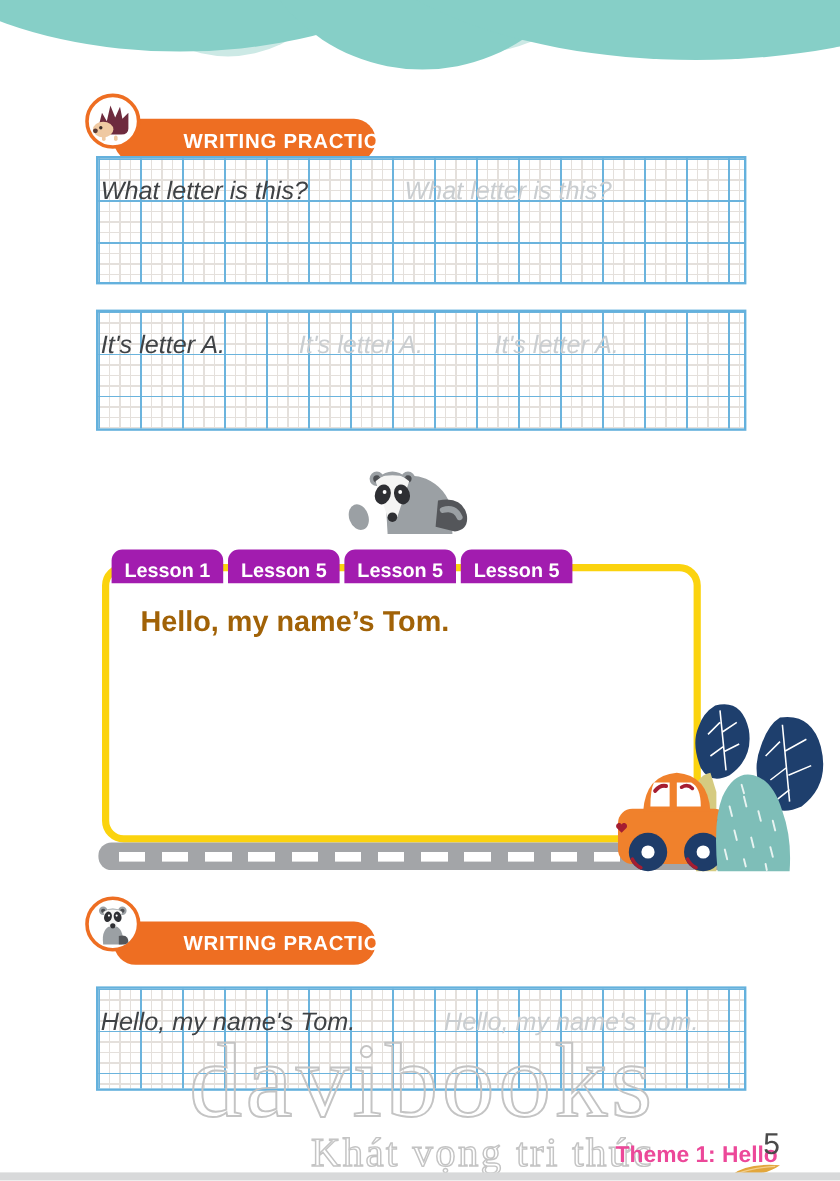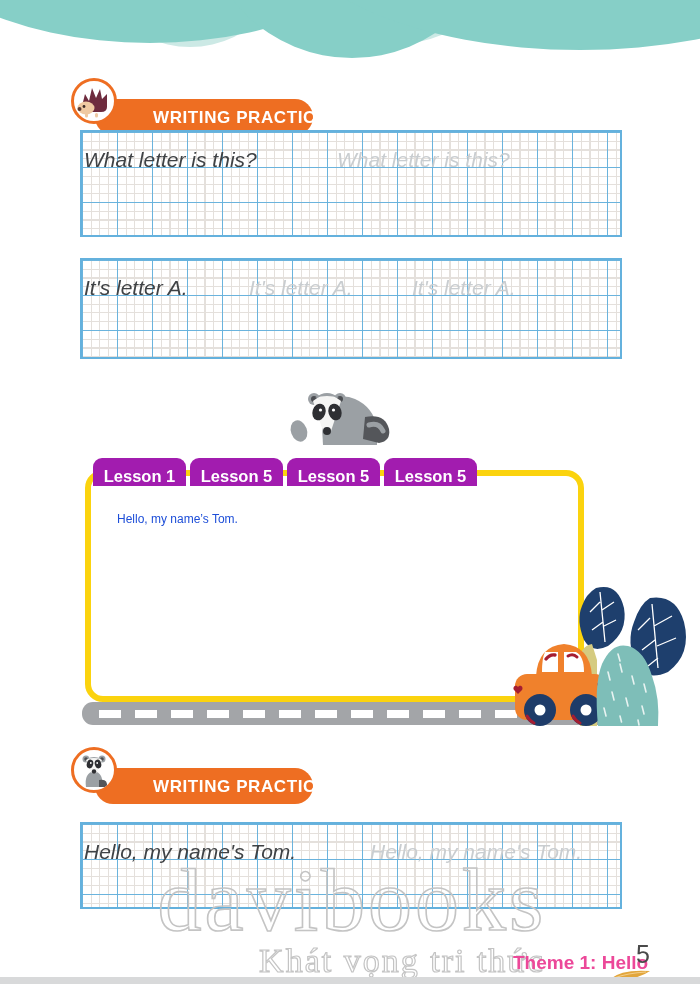--- a/index.html
+++ b/index.html
@@ -31,21 +31,21 @@
   .grid3{top:822px;height:87px;}
   .hw{position:absolute;top:15px;font-size:21px;line-height:26px;color:#3F4245;white-space:nowrap;font-style:italic;}
   .hw.traced{color:#C9CDD0;}
 
   
   .raccoon-peek{position:absolute;left:283px;top:379px;}
 
   
   .dialog{position:absolute;left:85px;top:470px;width:499px;height:232px;box-sizing:border-box;
         background:#fff;border:6px solid #FBD30E;border-radius:18px;padding:32px 16px 0 26px;}
-  .dialog p{margin:0 0 19px 0;font-size:12px;line-height:22px;font-weight:normal;color:#1d4ed8;}
+  .dialog p{margin:0 0 19px 0;font-size:24px;line-height:22px;font-weight:bold;color:#a16207;}
 
   
   .tabs{position:absolute;left:93px;top:438px;width:486px;height:40px;display:flex;gap:4px;}
   .tab{width:93px;margin-top:20px;height:28px;background:#a21caf;border-radius:9px 9px 0 0;
         color:#fff;font-weight:bold;font-size:16.5px;display:flex;align-items:flex-end;
         justify-content:center;white-space:nowrap;}
   .tab.active{margin-top:0;height:40px;background:#FBD30E;color:#16365C;font-size:17.5px;
         border-radius:11px 11px 0 0;align-items:flex-start;padding-top:9px;box-sizing:border-box;}
 
   

